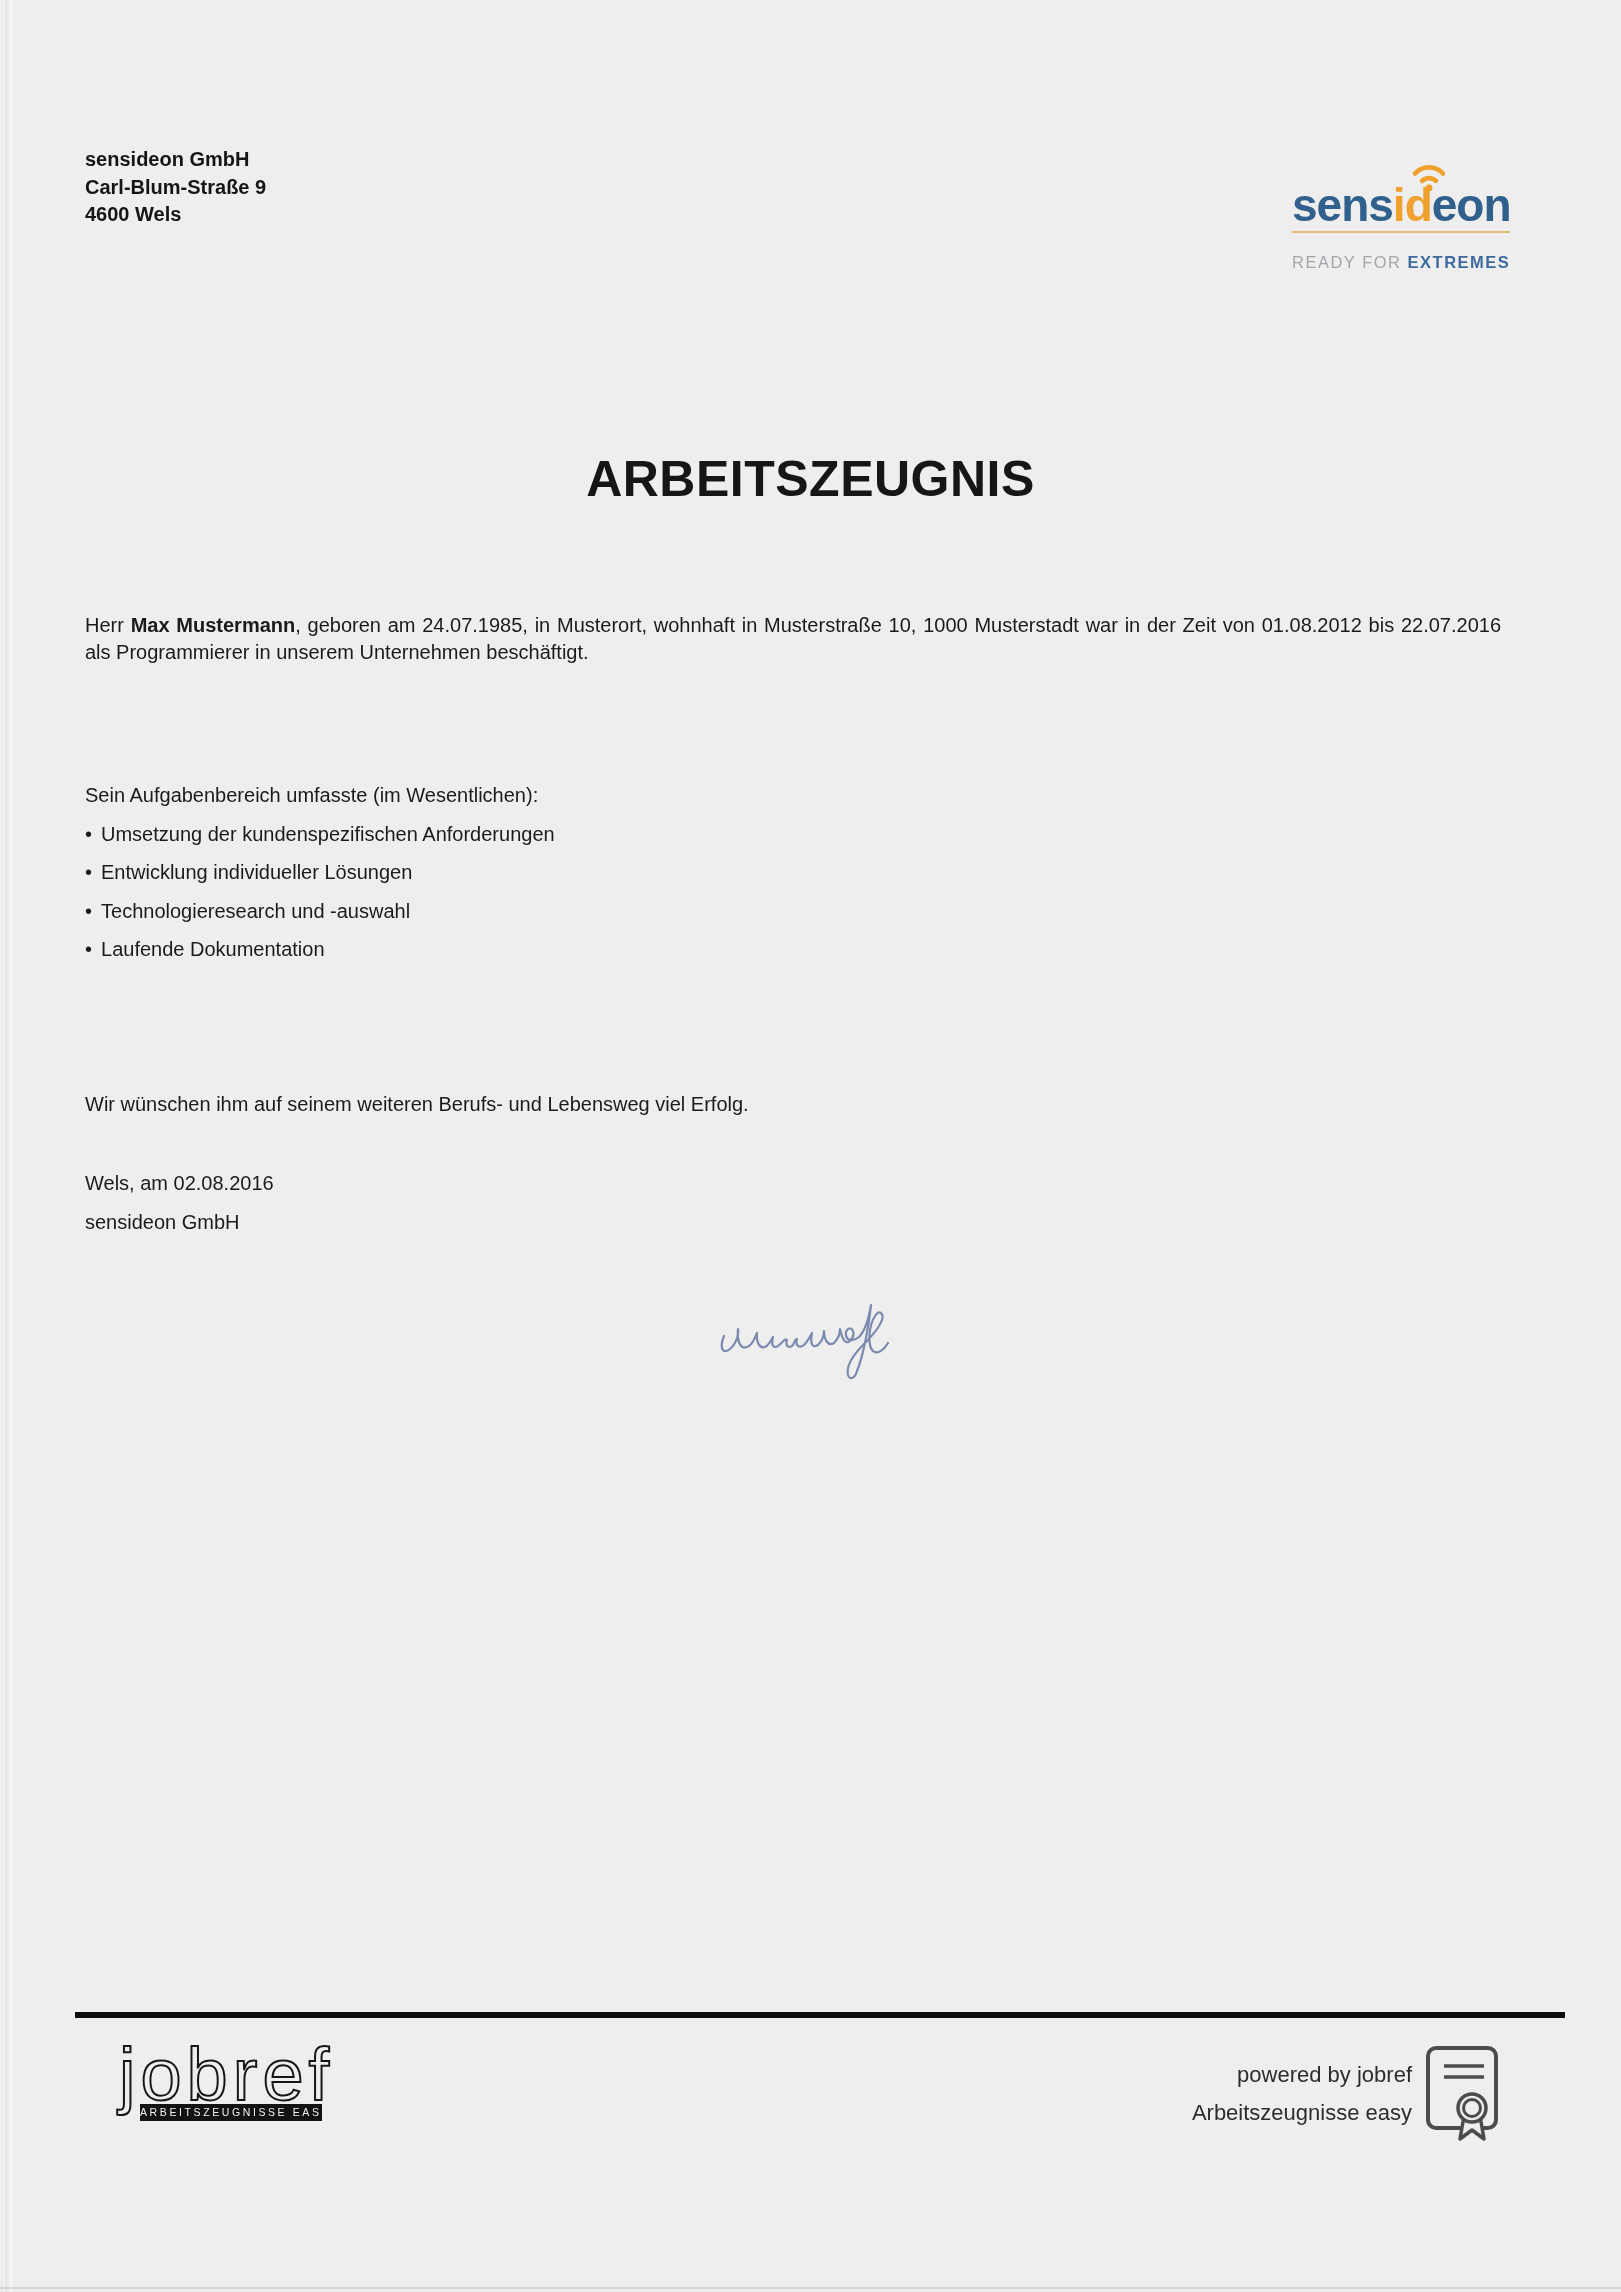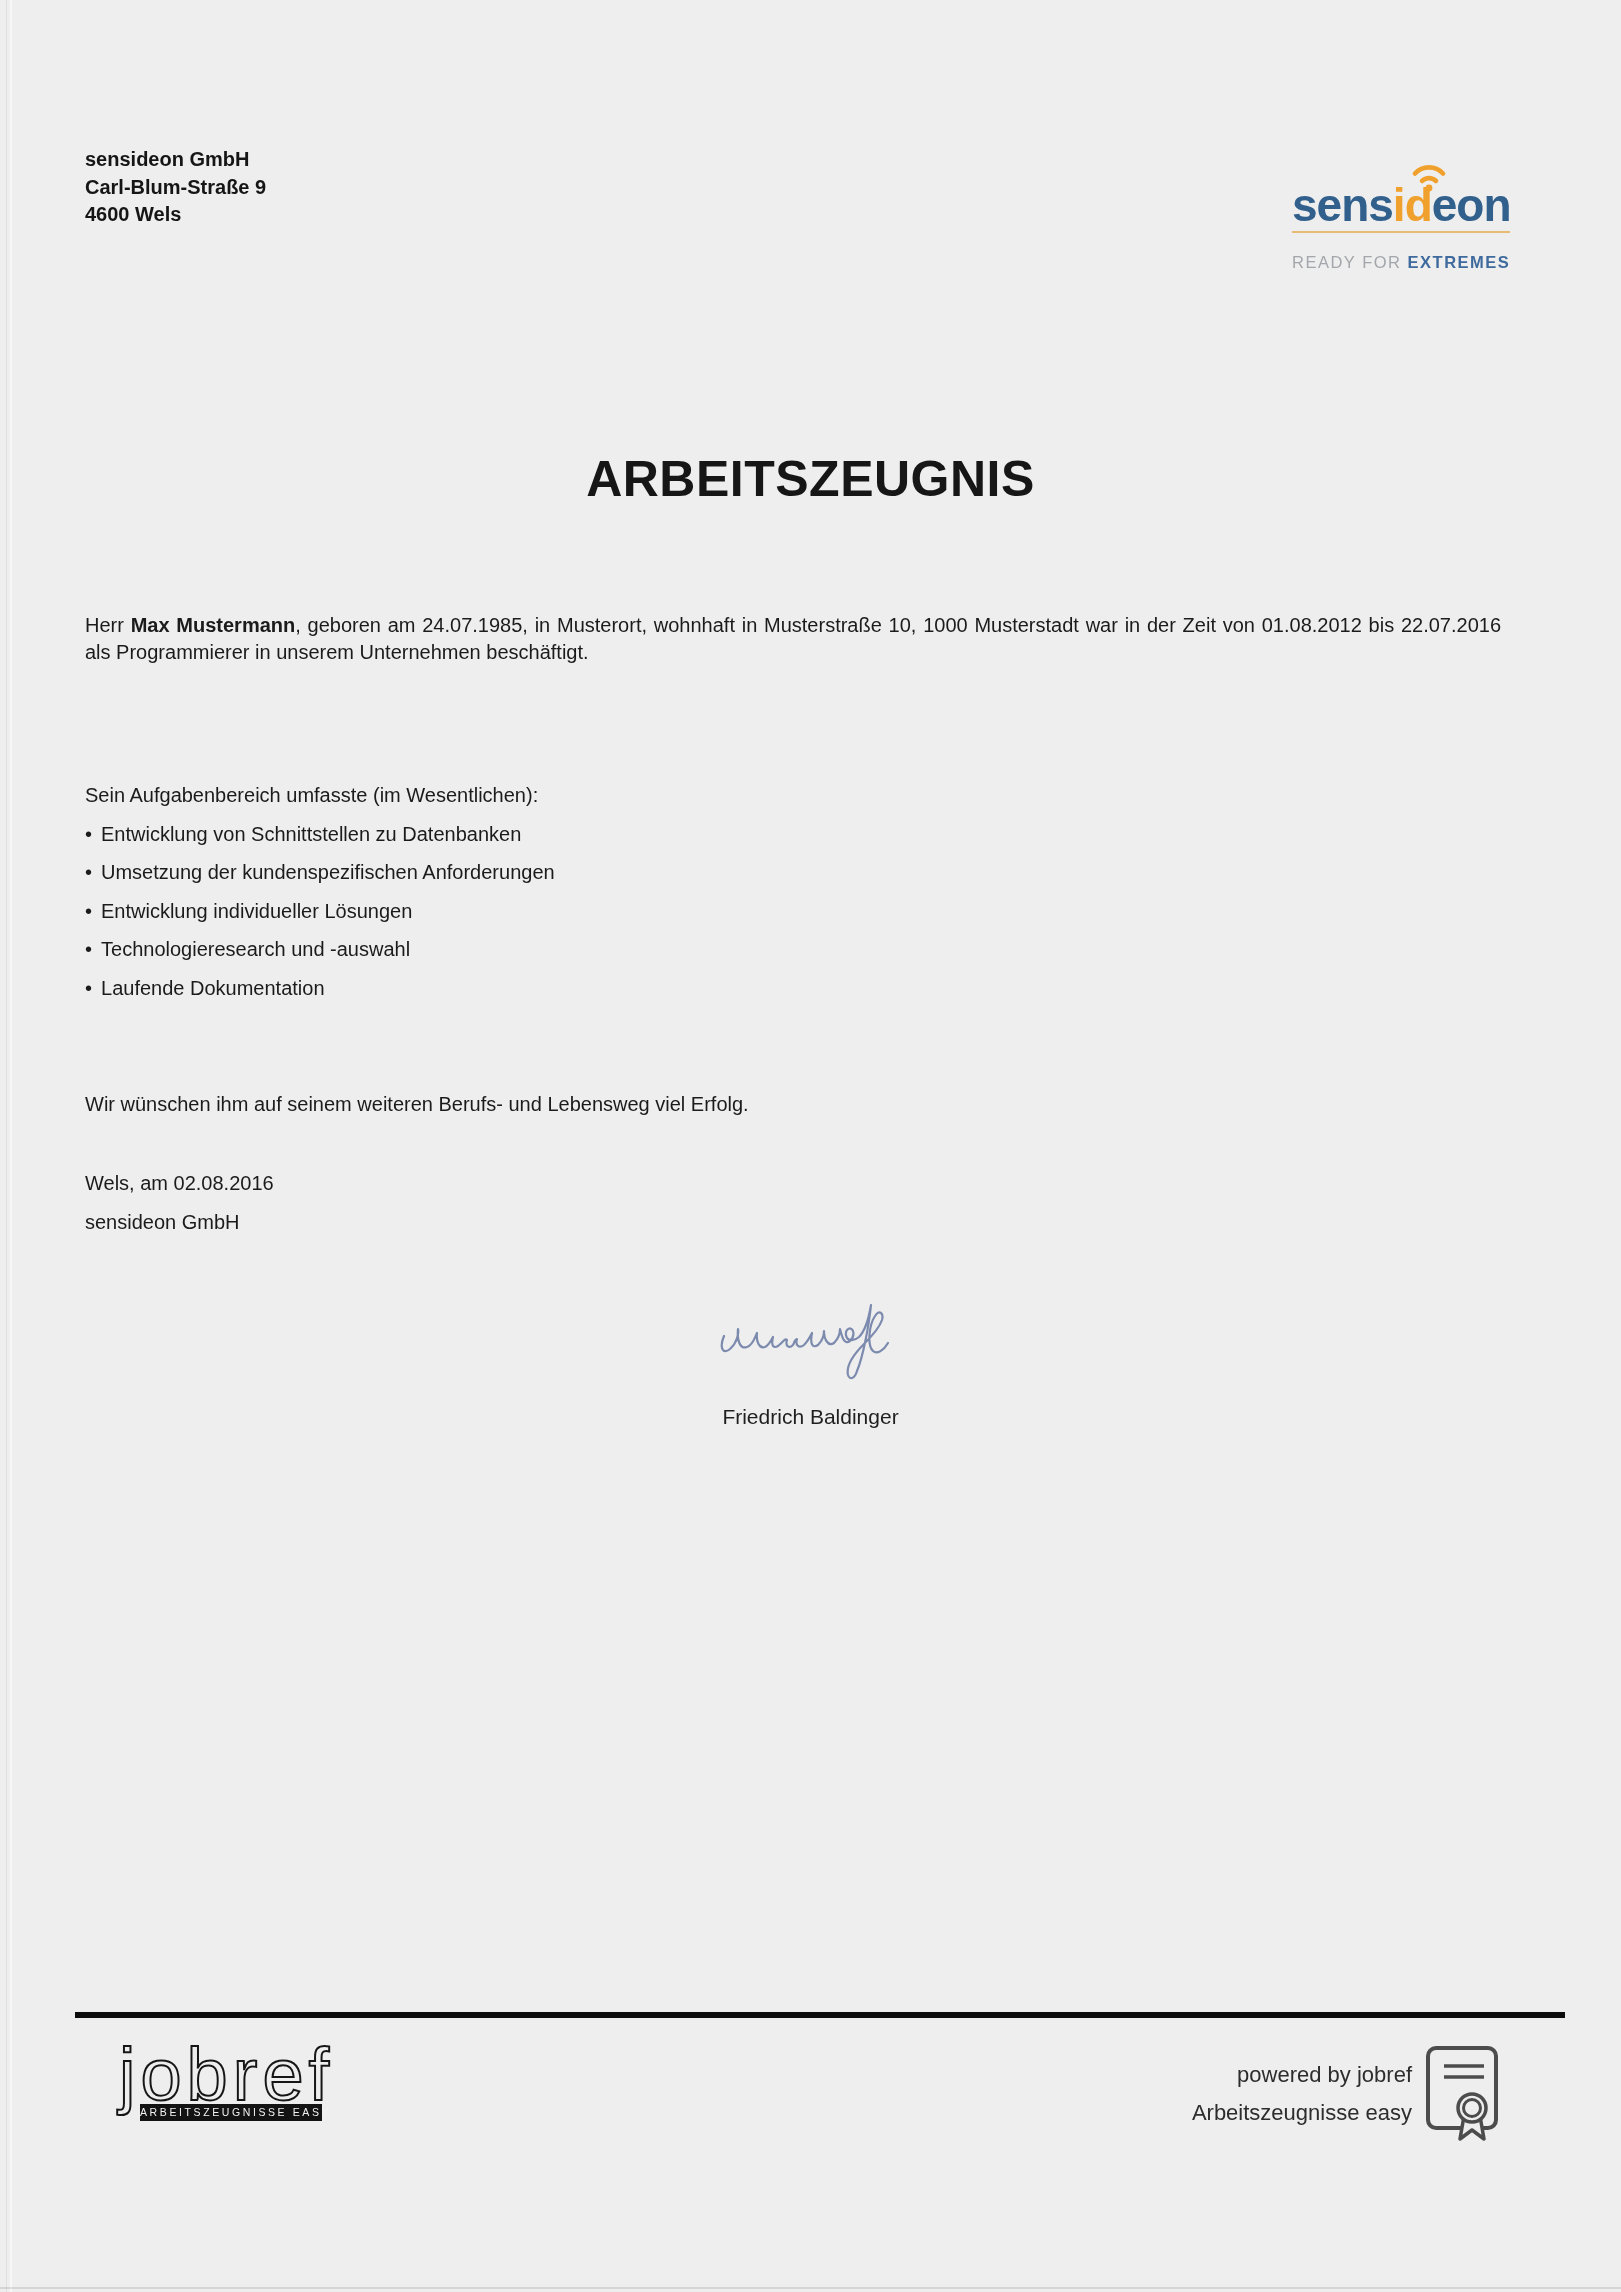--- a/index.html
+++ b/index.html
@@ -84,41 +84,39 @@
       <span class="tag-light">READY FOR </span><span class="tag-bold">EXTREMES</span>
     </div>
   </div>
 
   <div class="title">ARBEITSZEUGNIS</div>
 
   <p class="para-intro"><span>Herr </span><b>Max Mustermann</b><span>, geboren am 24.07.1985, in Musterort, wohnhaft in Musterstraße 10, 1000 Musterstadt war in der Zeit von 01.08.2012 bis 22.07.2016 als Programmierer in unserem Unternehmen beschäftigt.</span></p>
 
   <div class="tasks">
     <div>Sein Aufgabenbereich umfasste (im Wesentlichen):</div>
-    <div class="task-row"><span class="bullet">•</span><span>Entwicklung von Schnittstellen zu Datenbanken</span></div>
     <div class="task-row"><span class="bullet">•</span><span>Umsetzung der kundenspezifischen Anforderungen</span></div>
     <div class="task-row"><span class="bullet">•</span><span>Entwicklung individueller Lösungen</span></div>
     <div class="task-row"><span class="bullet">•</span><span>Technologieresearch und -auswahl</span></div>
     <div class="task-row"><span class="bullet">•</span><span>Laufende Dokumentation</span></div>
   </div>
 
   <div class="wish">Wir wünschen ihm auf seinem weiteren Berufs- und Lebensweg viel Erfolg.</div>
 
   <div class="dateblock">
     <div>Wels, am 02.08.2016</div>
     <div>sensideon GmbH</div>
   </div>
 
   <div class="signature">
     <svg width="200" height="95" viewBox="0 0 200 95">
       <path d="M14 40 C9 52 13 59 20 53 C27 47 29 37 28 33 C27 42 29 54 37 51 C43 49 45 41 47 37 C46 45 49 53 55 51 C59 49 61 45 63 41 C61 49 63 53 68 50 C73 46 75 42 77 44 C75 50 79 53 83 49 C85 45 85 43 87 43 C85 49 89 53 94 49 C98 45 100 41 102 37 C100 47 102 53 108 49 C112 45 114 39 114 35 C114 43 118 51 124 47 C128 43 130 37 130 33 C132 41 134 49 140 45 C143 42 144 38 143 35 C141 30 135 33 136 39 C137 45 143 46 149 41 C155 35 159 21 161 9 C159 29 153 61 147 75 C145 82 140 85 138 79 C136 70 144 58 154 48 C162 40 170 30 172 24 C174 17 169 13 165 20 C159 29 157 49 163 55 C167 59 174 54 178 47" stroke="#7c8aae" stroke-width="2.2" fill="none" stroke-linecap="round" stroke-linejoin="round"></path>
     </svg>
   </div>
 
-  <div class="signer">Friedrich Baldinger</div>
 
   <div class="footer-rule"></div>
 
   <div class="jobref">
     <svg class="jobref-word" width="270" height="130" viewBox="0 0 270 130" overflow="visible">
       <text x="14" y="72" font-family="Liberation Sans, sans-serif" font-size="74" letter-spacing="5" fill="none" stroke="#161616" stroke-width="2">jobref</text>
     </svg>
     <div class="jobref-bar">ARBEITSZEUGNISSE EASY</div>
   </div>
 

